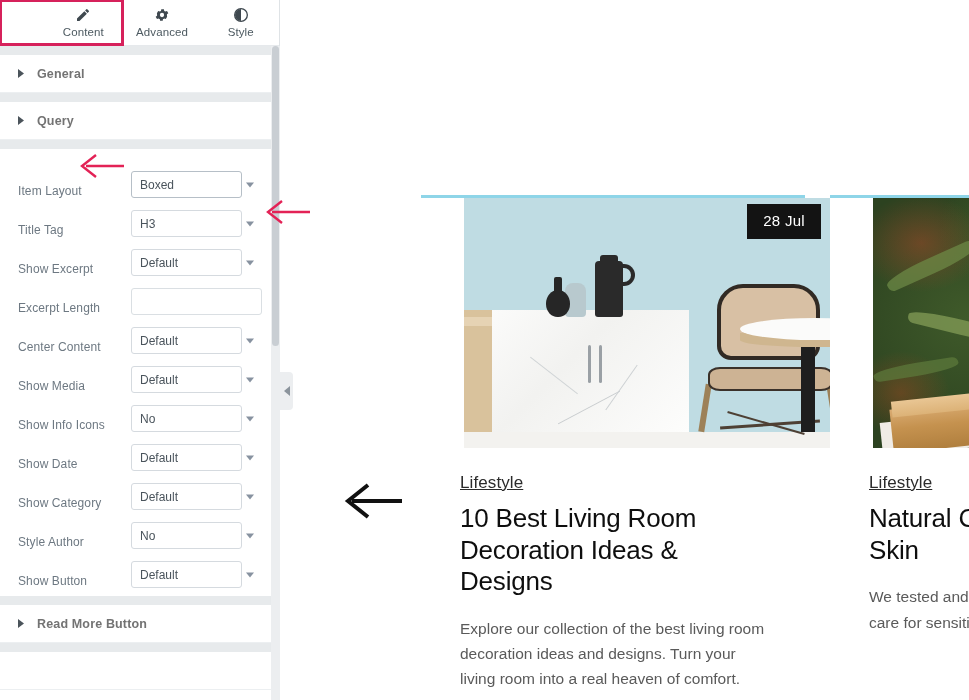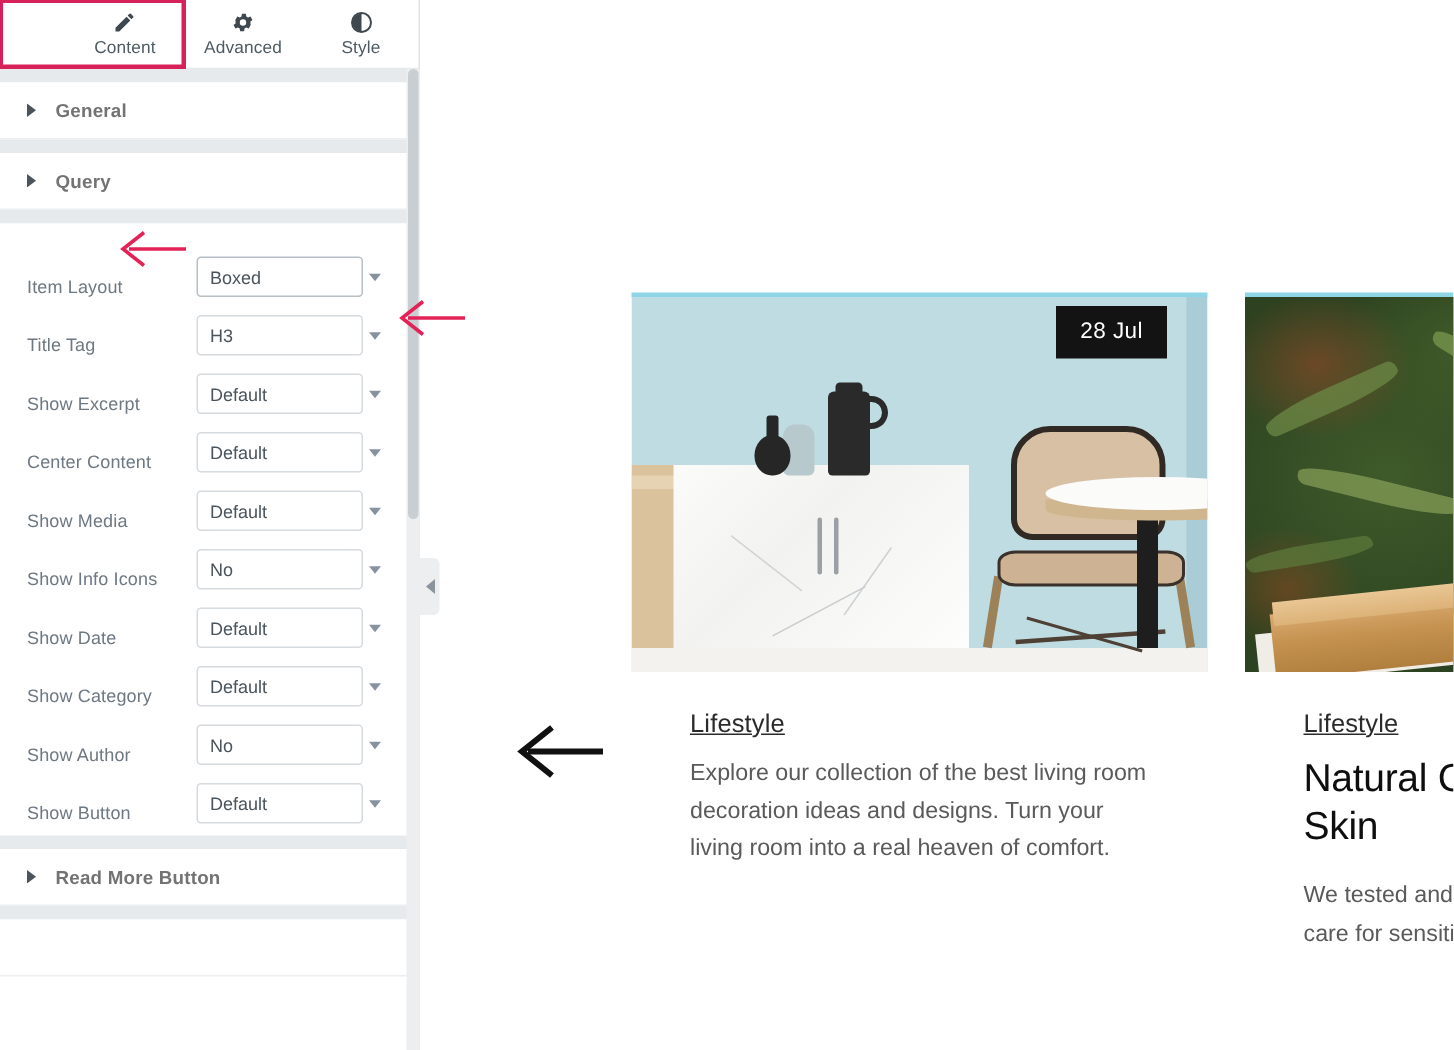--- a/index.html
+++ b/index.html
@@ -201,20 +201,21 @@
     flex: 0 0 384px;
     background: #ffffff;
     border-top: 3px solid #8ed5e8;
     position: relative;
   }
   .card-media {
     position: relative;
     width: 100%;
     height: 250px;
     overflow: hidden;
+    margin-left: 43px;
   }
   .date-badge {
     position: absolute;
     top: 6px; right: 27px;
     background: #131313;
     color: #ffffff;
     font-size: 15px;
     padding: 9px 16px;
     letter-spacing: .3px;
     z-index: 4;
@@ -402,20 +403,26 @@
         <div class="ctrl">
           <span class="ctrl-label">Show Excerpt</span>
           <span class="ctrl-field">
             <span class="sel">
               <span>Default</span>
               <i class="arrow"></i>
             </span>
           </span>
         </div>
 
+        <div class="ctrl">
+          <span class="ctrl-label">Excerpt Length</span>
+          <span class="ctrl-field">
+            <input class="txt" type="text" placeholder="" style="">
+          </span>
+        </div>
 
         <div class="ctrl">
           <span class="ctrl-label">Center Content</span>
           <span class="ctrl-field">
             <span class="sel">
               <span>Default</span>
               <i class="arrow"></i>
             </span>
           </span>
         </div>
@@ -454,21 +461,21 @@
           <span class="ctrl-label">Show Category</span>
           <span class="ctrl-field">
             <span class="sel">
               <span>Default</span>
               <i class="arrow"></i>
             </span>
           </span>
         </div>
 
         <div class="ctrl">
-          <span class="ctrl-label">Show Author</span>
+          <span class="ctrl-label">Style Author</span>
           <span class="ctrl-field">
             <span class="sel">
               <span>No</span>
               <i class="arrow"></i>
             </span>
           </span>
         </div>
 
         <div class="ctrl">
           <span class="ctrl-label">Show Button</span>
@@ -542,20 +549,21 @@
             <div class="s1-chairSeat"></div>
               <div class="s1-chairBack"></div>
             <div class="s1-tableLeg"></div>
               <div class="s1-tableTop2"></div>
               <div class="s1-tableTop"></div>
           </div>
           <div class="date-badge">28 Jul</div>
         </div>
         <div class="card-body">
           <div class="card-cat">Lifestyle</div>
+          <h3 class="card-title">10 Best Living Room Decoration Ideas &amp; Designs</h3>
           <p class="card-excerpt">Explore our collection of the best living room decoration ideas and designs. Turn your living room into a real heaven of comfort.</p>
         </div>
       </div>
 
       <div class="card">
         <div class="card-media">
           <div class="scene2">
             <div class="s2-leaf s2-lf1"></div>
               <div class="s2-leaf s2-lf2"></div>
             <div class="s2-leaf s2-lf3"></div>

